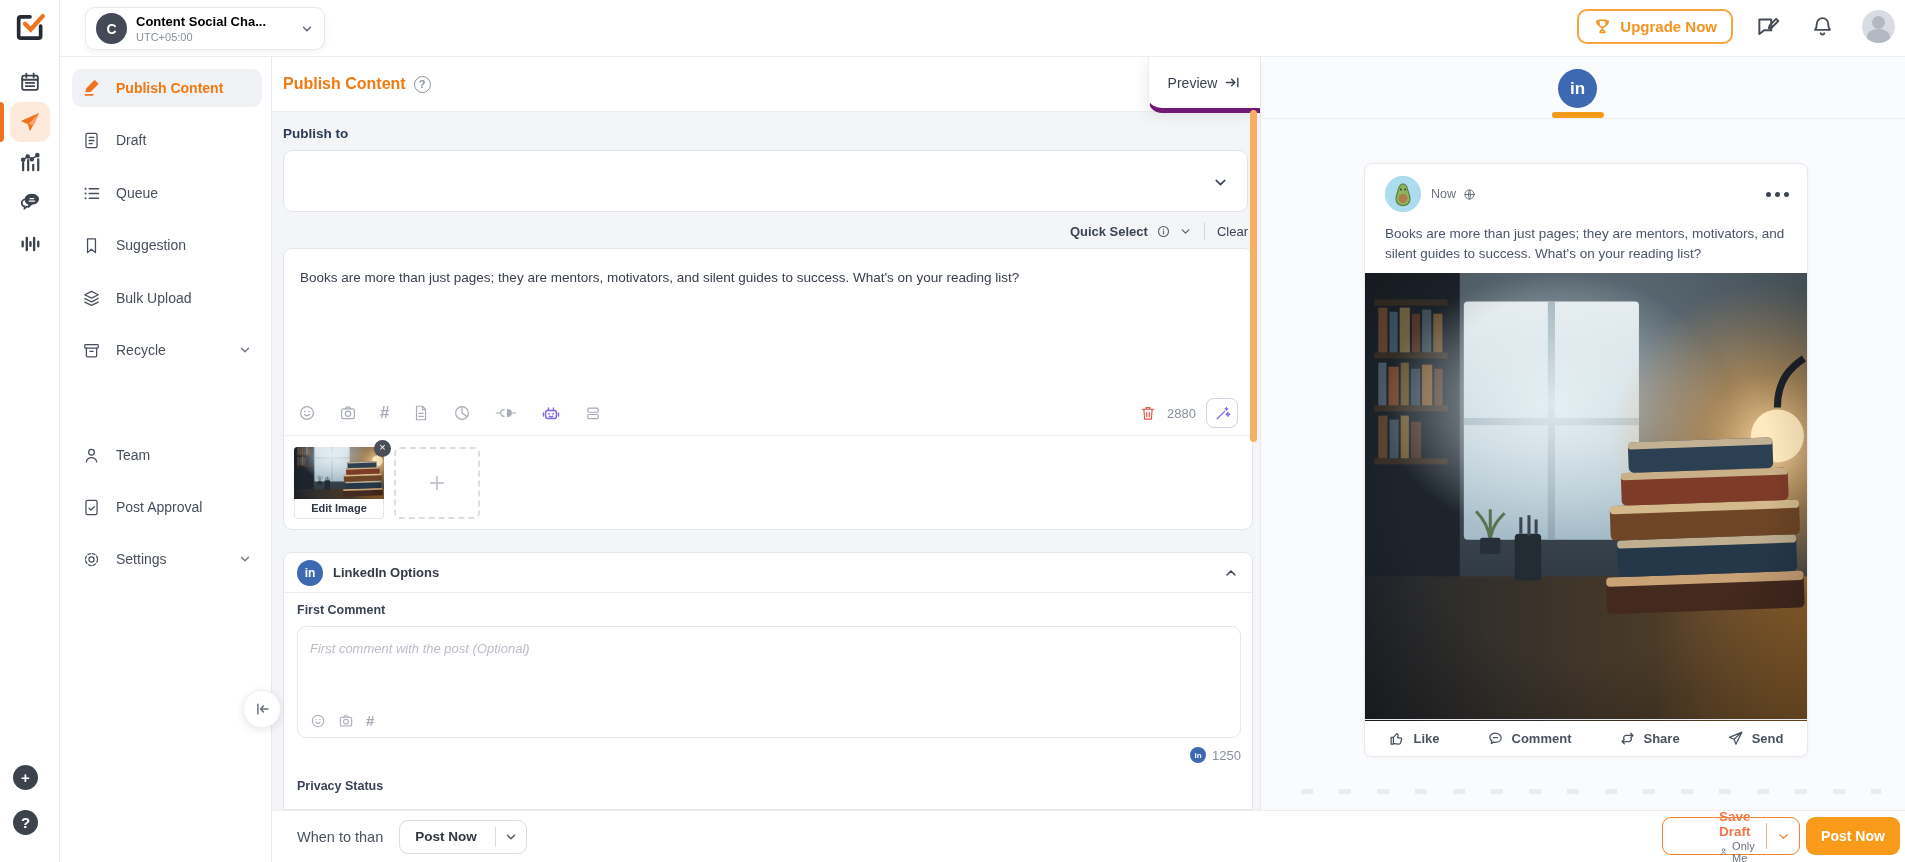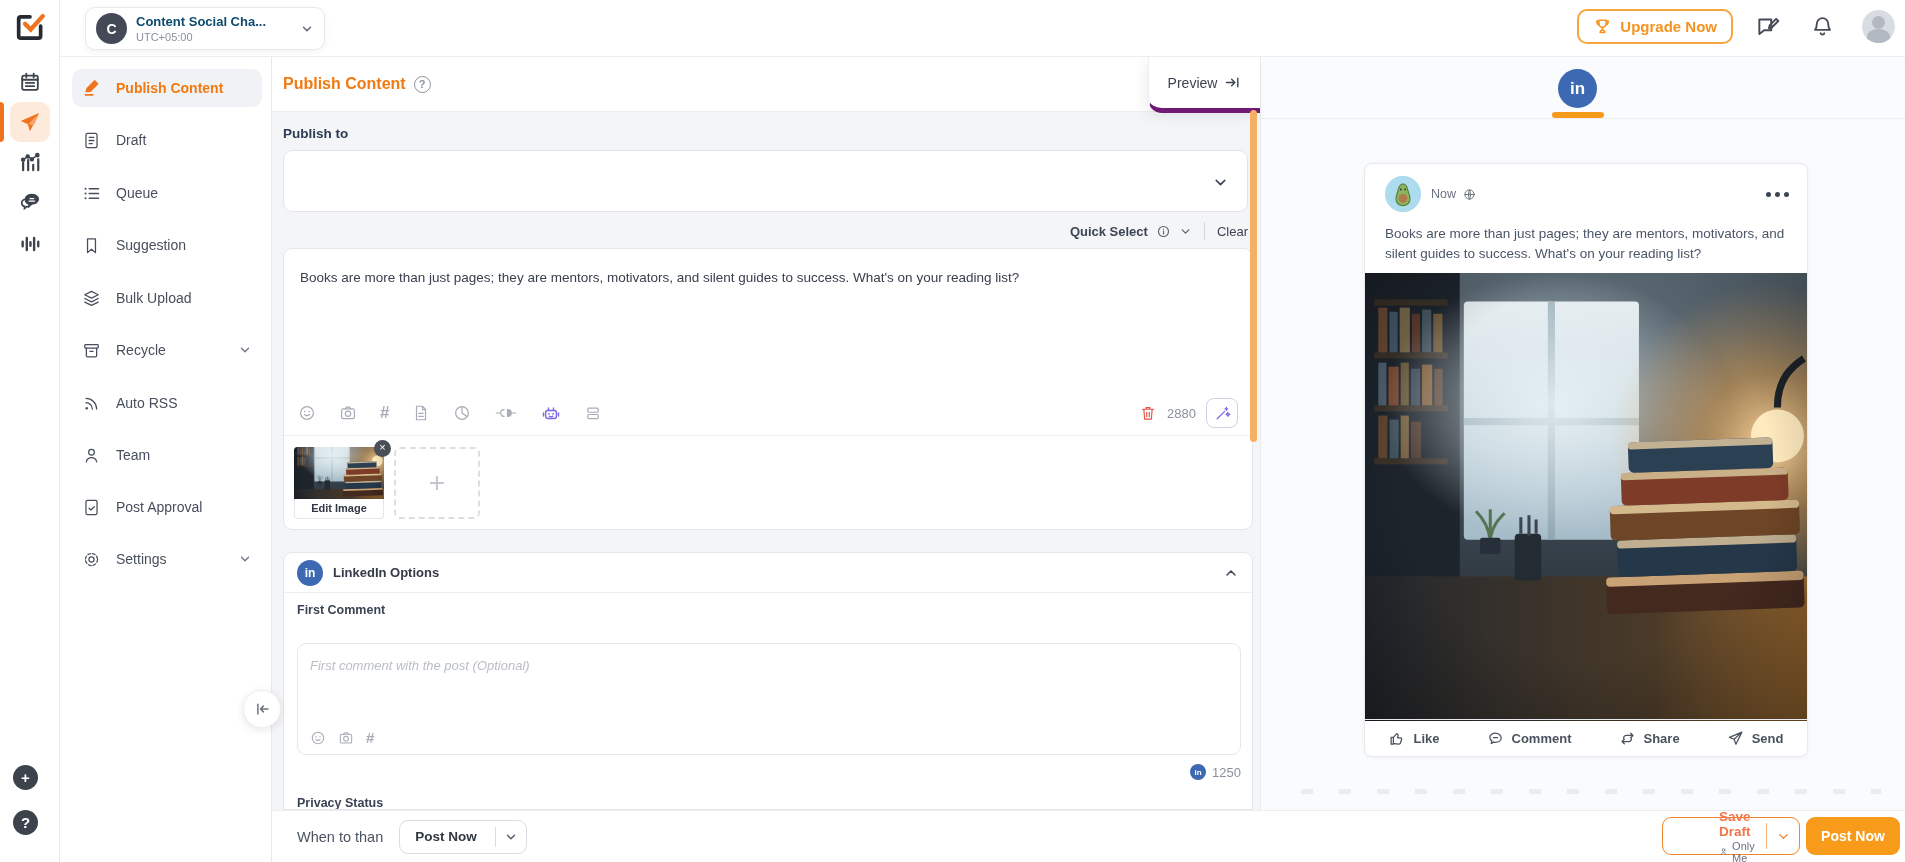--- a/index.html
+++ b/index.html
@@ -23,21 +23,21 @@
     font-size:15px; font-weight:bold; cursor:pointer; }
 
   
   .topbar { position:absolute; left:60px; top:0; width:1845px; height:57px; background:#fff;
     border-bottom:1px solid #eceef2; z-index:25; }
   .ws-card { position:absolute; left:25px; top:7px; width:240px; height:43px; background:#fff;
     border:1px solid #e7e9ee; border-radius:10px; box-shadow:0 2px 6px rgba(40,50,70,.06);
     display:flex; align-items:center; padding:0 10px; gap:9px; cursor:pointer; }
   .ws-avatar { width:31px; height:31px; border-radius:50%; background:#434a55; color:#fff;
     display:flex; align-items:center; justify-content:center; font-size:14px; font-weight:bold; }
-  .ws-name { font-size:13px; font-weight:bold; color:#0c4a6e; white-space:nowrap; }
+  .ws-name { font-size:13px; font-weight:bold; color:#000000; white-space:nowrap; }
   .ws-tz { font-size:11px; color:#8a919c; margin-top:2px; }
   .ws-chev { margin-left:auto; color:#5a6270; }
   .upgrade-btn { position:absolute; right:172px; top:9px; height:35px; padding:0 14px;
     border:2px solid #f6a53c; border-radius:10px; display:flex; align-items:center; gap:8px;
     color:#f59322; font-size:15px; font-weight:bold; background:#fff; cursor:pointer; }
   .tb-ic { position:absolute; top:14px; color:#454c57; cursor:pointer; }
   .avatar { position:absolute; right:10px; top:10px; width:33px; height:33px; border-radius:50%;
     background:#d9dce2; overflow:hidden; cursor:pointer; }
   .avatar .head { position:absolute; left:10px; top:6px; width:13px; height:13px; border-radius:50%; background:#b3b9c2; }
   .avatar .bust { position:absolute; left:5px; top:19px; width:23px; height:16px; border-radius:50% 50% 0 0; background:#b3b9c2; }
@@ -102,21 +102,21 @@
 
   .li-card { position:absolute; left:11px; top:495px; width:970px; height:258px; background:#fff;
     border:1px solid #e4e6eb; border-radius:9px 9px 0 0; overflow:hidden; }
   .li-head { height:40px; border-bottom:1px solid #eceef2; display:flex; align-items:center;
     padding:0 13px; gap:10px; cursor:pointer; }
   .in-badge { width:26px; height:26px; border-radius:50%; background:#3d69b2; color:#fff; font-size:12px;
     font-weight:bold; display:flex; align-items:center; justify-content:center; }
   .in-badge.sm { width:16px; height:16px; font-size:8px; }
   .li-title { font-size:13px; font-weight:bold; color:#323a47; flex:1; }
   .li-body { padding:10px 13px 0; }
-  .fc-label { font-size:12.5px; font-weight:bold; color:#3b4454; margin-bottom:26px; }
+  .fc-label { font-size:12.5px; font-weight:bold; color:#3b4454; margin-bottom:9px; }
   .fc-box { position:relative; width:944px; height:112px; border:1px solid #e4e6eb; border-radius:9px; }
   .fc-box textarea { width:100%; height:78px; border:none; outline:none; resize:none; background:transparent;
     padding:14px 12px; font-family:"Liberation Sans", sans-serif; font-size:13px; color:#39404d; }
   .fc-box textarea::placeholder { color:#b9bdc6; font-style:italic; }
   .fc-icons { position:absolute; left:12px; bottom:8px; display:flex; gap:12px; color:#a7acb6; align-items:center; }
   .fc-icons .hash { font-size:15px; font-weight:bold; }
   .fc-count { display:flex; justify-content:flex-end; align-items:center; gap:6px; width:944px;
     margin-top:9px; font-size:13px; color:#8a919c; }
   .privacy-label { font-size:12.5px; font-weight:bold; color:#3b4454; margin-top:16px; }
 
@@ -379,27 +379,20 @@
     <div class="nav-item" style="top:274px">
       <svg class="ic" width="19" height="19" viewBox="0 0 24 24">
         <rect x="3.5" y="4.5" width="17" height="4.5" rx="1"></rect>
           <path d="M5.5 9v9.5a1.5 1.5 0 0 0 1.5 1.5h10a1.5 1.5 0 0 0 1.5-1.5V9 M10 13h4"></path>
       </svg>
       <span class="lbl">Recycle</span>
       <svg class="ic chev" width="14" height="14" viewBox="0 0 24 24" style="stroke-width:2.2">
           <path d="M6 9l6 6 6-6"></path>
         </svg>
     </div>
-    <div class="nav-item" style="top:327px">
-      <svg class="ic" width="19" height="19" viewBox="0 0 24 24">
-        <path d="M5 11a8 8 0 0 1 8 8 M5 5.5A13.5 13.5 0 0 1 18.5 19"></path>
-          <circle cx="6" cy="18" r="1.6" fill="currentColor" stroke="none"></circle>
-      </svg>
-      <span class="lbl">Auto RSS</span>
-    </div>
     <div class="nav-item" style="top:379px">
       <svg class="ic" width="19" height="19" viewBox="0 0 24 24">
         <circle cx="12" cy="8" r="3.6"></circle>
           <path d="M5.5 20c.8-3.6 3.4-5.2 6.5-5.2s5.7 1.6 6.5 5.2"></path>
       </svg>
       <span class="lbl">Team</span>
     </div>
     <div class="nav-item" style="top:431px">
       <svg class="ic" width="19" height="19" viewBox="0 0 24 24">
         <rect x="5" y="3" width="14" height="18" rx="2"></rect>

